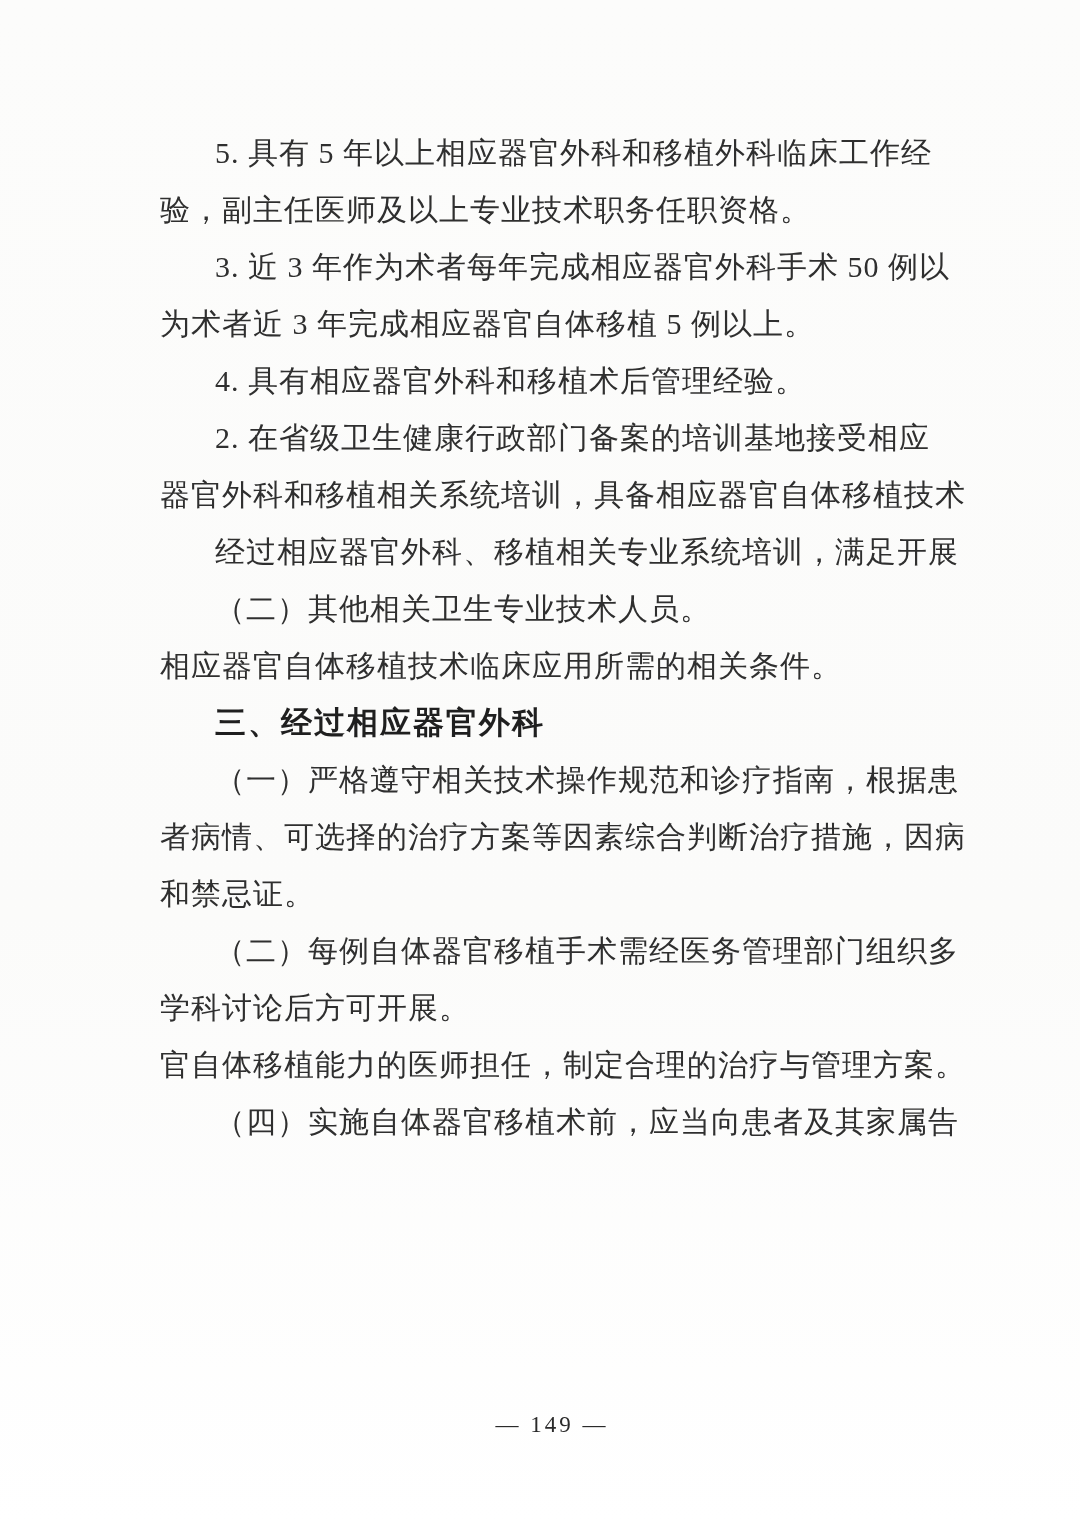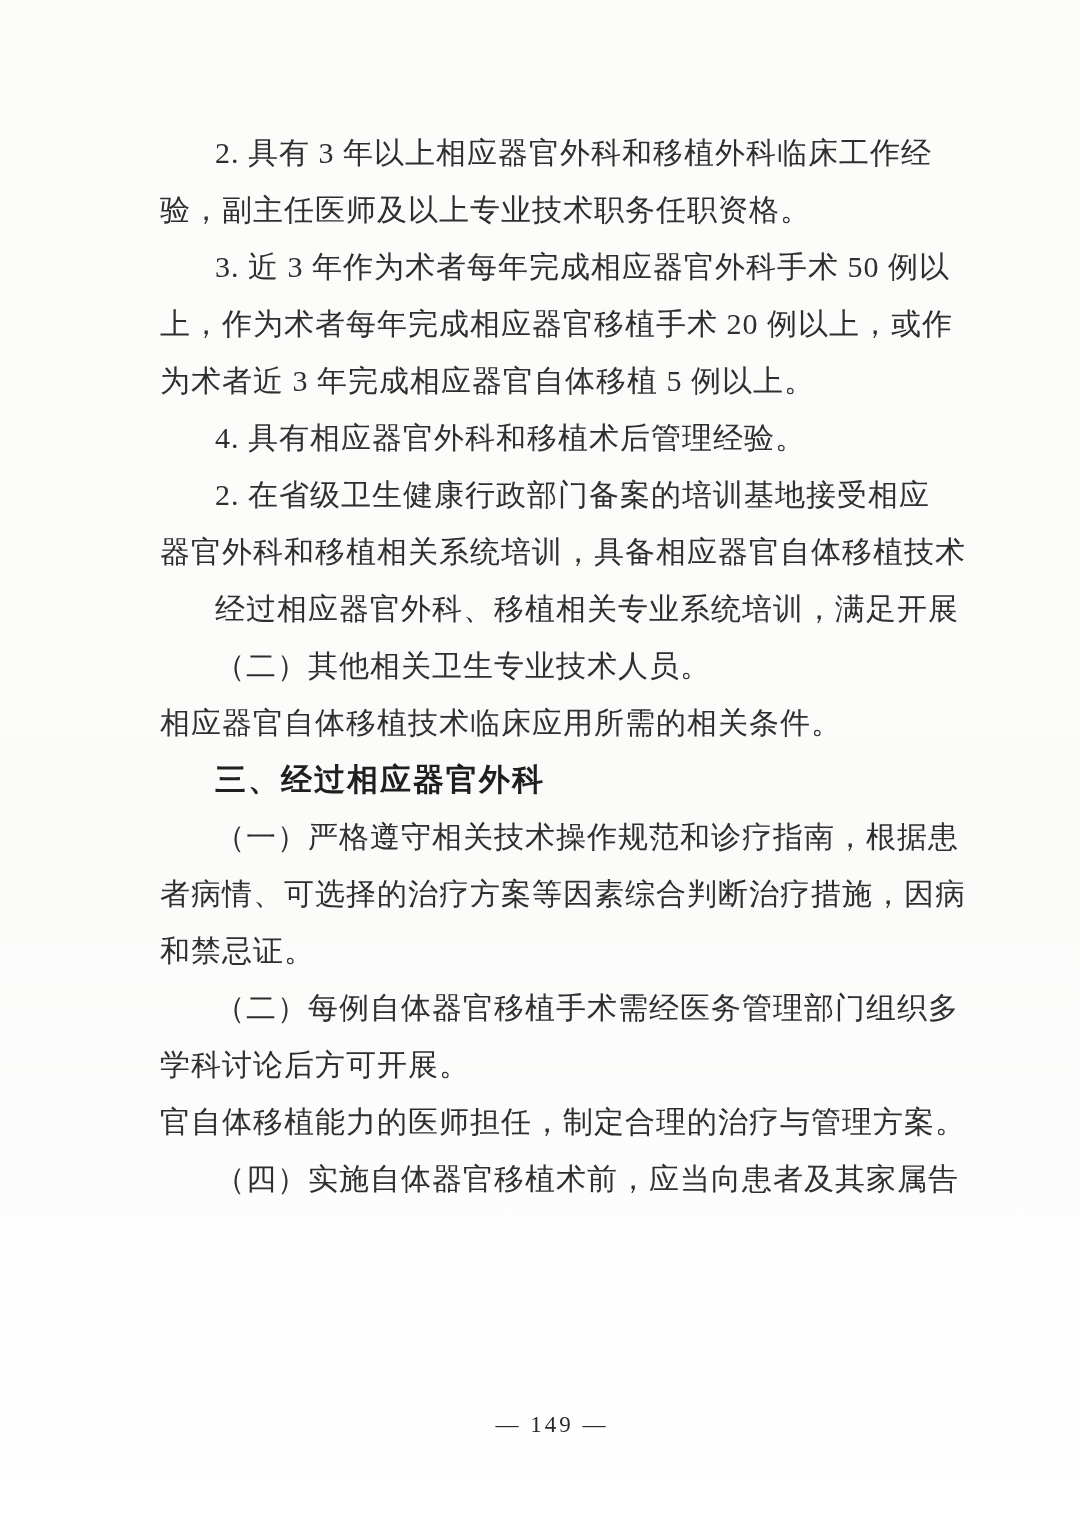--- a/index.html
+++ b/index.html
@@ -50,24 +50,23 @@
     letter-spacing: 3px;
     color: #2a2a2a;
     padding-left: 12px;
   }
 </style>
 </head>
 <body>
 
 <div class="page">
   <div class="content">
-    <div class="line indent">2. 具有 3 年以上相应器官外科和移植外科临床工作经</div>
+    <div class="line indent">5. 具有 5 年以上相应器官外科和移植外科临床工作经</div>
     <div class="line">验，副主任医师及以上专业技术职务任职资格。</div>
     <div class="line indent">3. 近 3 年作为术者每年完成相应器官外科手术 50 例以</div>
-    <div class="line">上，作为术者每年完成相应器官移植手术 20 例以上，或作</div>
     <div class="line">为术者近 3 年完成相应器官自体移植 5 例以上。</div>
     <div class="line indent">4. 具有相应器官外科和移植术后管理经验。</div>
     <div class="line indent">2. 在省级卫生健康行政部门备案的培训基地接受相应</div>
     <div class="line">器官外科和移植相关系统培训，具备相应器官自体移植技术</div>
     <div class="line indent">经过相应器官外科、移植相关专业系统培训，满足开展</div>
     <div class="line indent">（二）其他相关卫生专业技术人员。</div>
     <div class="line">相应器官自体移植技术临床应用所需的相关条件。</div>
     <div class="line indent heading">三、经过相应器官外科</div>
     <div class="line indent">（一）严格遵守相关技术操作规范和诊疗指南，根据患</div>
     <div class="line">者病情、可选择的治疗方案等因素综合判断治疗措施，因病</div>

